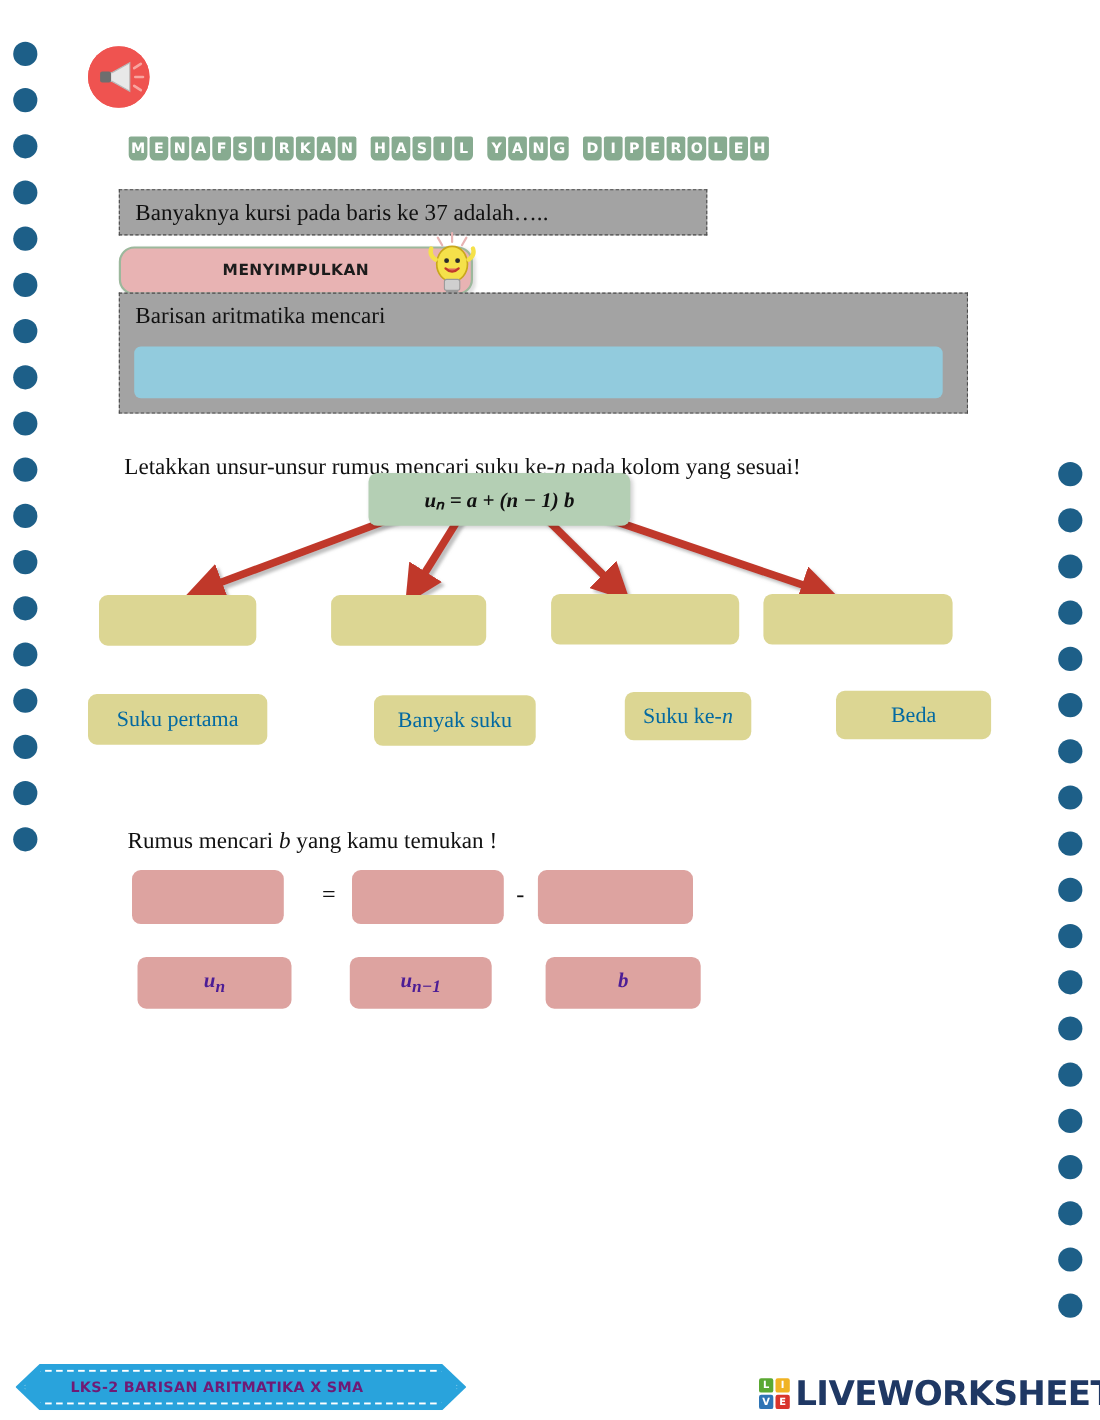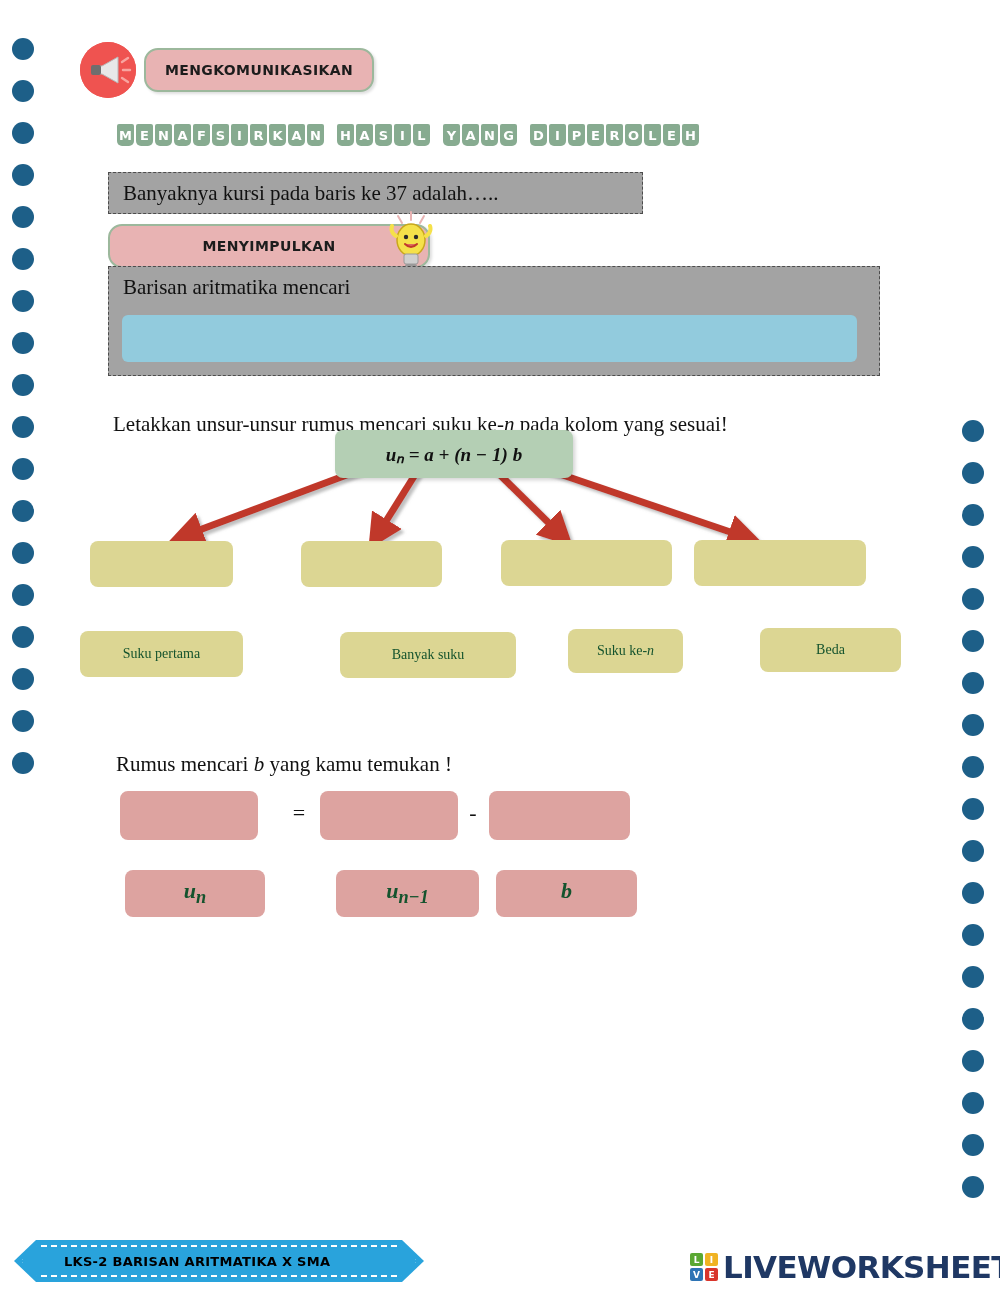--- a/index.html
+++ b/index.html
@@ -123,29 +123,29 @@
   .slot {
     position: absolute;
     border-radius: 8px;
     display: flex;
     align-items: center;
     justify-content: center;
   }
   .slot-yellow { background: #dcd693; }
   .slot-pink   { background: #dda3a0; }
   .slot-label {
-    font-size: 14px;
-    color: #14532d;
+    font-size: 20px;
+    color: #0369a1;
     white-space: nowrap;
   }
   .slot-math {
-    font-size: 22px;
+    font-size: 19px;
     font-weight: bold;
     font-style: italic;
-    color: #14532d;
+    color: #4c1d95;
   }
   .op {
     position: absolute;
     font-size: 22px;
     color: #111111;
     text-align: center;
   }
 
   
   .arrows {
@@ -170,21 +170,21 @@
     left: 7px; right: 7px; top: 5px; bottom: 5px;
     border: 2px dashed #ffffff;
     clip-path: polygon(0% 50%, 18px 0%, calc(100% - 18px) 0%, 100% 50%, calc(100% - 18px) 100%, 18px 100%);
   }
   .footer-text {
     position: relative;
     z-index: 2;
     font-family: "DejaVu Sans", sans-serif;
     font-size: 13px;
     font-weight: bold;
-    color: #000000;
+    color: #701a75;
     letter-spacing: 0.3px;
     padding-left: 50px;
   }
 
   .lw-logo {
     position: absolute;
     display: flex;
     align-items: center;
   }
   .lw-grid {
@@ -260,21 +260,20 @@
 
 <div class="badge-row" style="left:80px; top:48px; width:300px;">
   <div class="mega-icon">
     <svg width="56" height="56" viewBox="0 0 56 56" aria-hidden="true">
       <circle cx="28" cy="28" r="28" fill="#ef5350"></circle>
       <path d="M14 24 h8 l16 -9 v26 l-16 -9 h-8 z" fill="#e8e8e8" stroke="#b9b9b9" stroke-width="1"></path>
       <rect x="11" y="23" width="10" height="10" rx="2" fill="#6e6e6e"></rect>
       <path d="M42 20 l6 -4 M43 28 h7 M42 36 l6 4" stroke="#f8a5a0" stroke-width="2.4" stroke-linecap="round" fill="none"></path>
     </svg>
   </div>
-  <div class="badge-pill" style="margin-left:64px; width:230px;">MENGKOMUNIKASIKAN</div>
 </div>
 
 <div class="tiles" id="banner-tiles" style="left:117px; top:124px;">
     <div class="tile">M</div>
     <div class="tile">E</div>
     <div class="tile">N</div>
     <div class="tile">A</div>
     <div class="tile">F</div>
     <div class="tile">S</div>
     <div class="tile">I</div>
@@ -357,21 +356,21 @@
 <div class="formula-box" style="left:335px; top:430px; width:238px; height:48px;">uₙ =  a + (n − 1) b</div>
 
 <div class="slot slot-yellow" style="left:90px;  top:541px; width:143px; height:46px;"></div>
 <div class="slot slot-yellow" style="left:301px; top:541px; width:141px; height:46px;"></div>
 <div class="slot slot-yellow" style="left:501px; top:540px; width:171px; height:46px;"></div>
 <div class="slot slot-yellow" style="left:694px; top:540px; width:172px; height:46px;"></div>
 
 <div class="slot slot-yellow" style="left:80px;  top:631px; width:163px; height:46px;">
   <span class="slot-label">Suku pertama</span>
 </div>
-<div class="slot slot-yellow" style="left:340px; top:632px; width:176px; height:46px;">
+<div class="slot slot-yellow" style="left:340px; top:632px; width:147px; height:46px;">
   <span class="slot-label">Banyak suku</span>
 </div>
 <div class="slot slot-yellow" style="left:568px; top:629px; width:115px; height:44px;">
   <span class="slot-label"><span>Suku ke-</span><i>n</i></span>
 </div>
 <div class="slot slot-yellow" style="left:760px; top:628px; width:141px; height:44px;">
   <span class="slot-label">Beda</span>
 </div>
 
 <div class="instr" style="left:116px; top:752px;">
@@ -380,21 +379,21 @@
 
 <div class="slot slot-pink" style="left:120px; top:791px; width:138px; height:49px;"></div>
 <div class="op" style="left:286px; top:800px; width:26px;">=</div>
 <div class="slot slot-pink" style="left:320px; top:791px; width:138px; height:49px;"></div>
 <div class="op" style="left:462px; top:800px; width:22px;">-</div>
 <div class="slot slot-pink" style="left:489px; top:791px; width:141px; height:49px;"></div>
 
 <div class="slot slot-pink" style="left:125px; top:870px; width:140px; height:47px;">
   <span class="slot-math"><i>u</i><sub>n</sub></span>
 </div>
-<div class="slot slot-pink" style="left:336px; top:870px; width:143px; height:47px;text-align:right;">
+<div class="slot slot-pink" style="left:318px; top:870px; width:129px; height:47px;text-align:right;">
   <span class="slot-math"><i>u</i><sub>n−1</sub></span>
 </div>
 <div class="slot slot-pink" style="left:496px; top:870px; width:141px; height:47px;">
   <span class="slot-math"><i>b</i><sub></sub></span>
 </div>
 
 <div class="footer-ribbon" style="left:14px; top:1240px; width:410px; height:42px;">
   <div class="footer-inner"></div>
   <div class="footer-text">LKS-2 BARISAN ARITMATIKA X SMA</div>
 </div>

